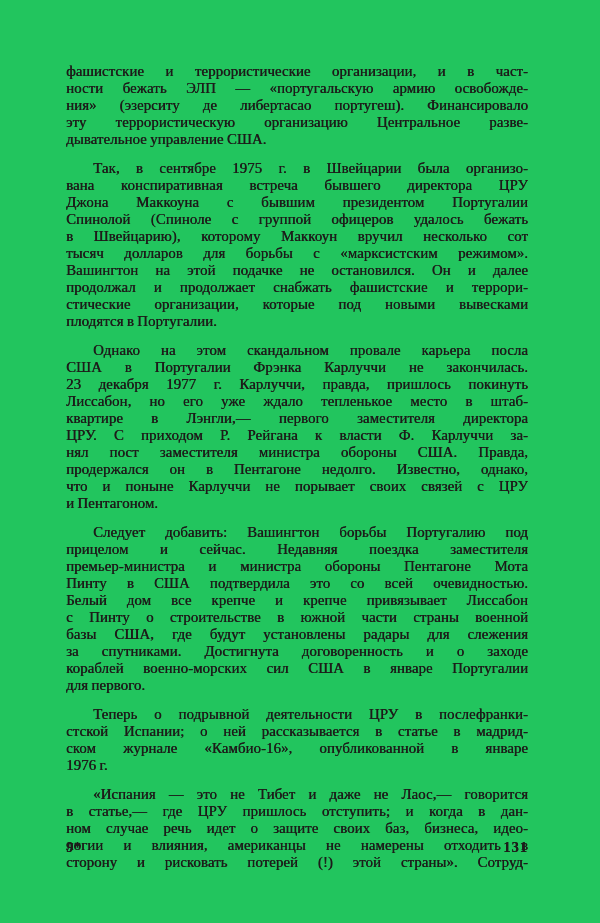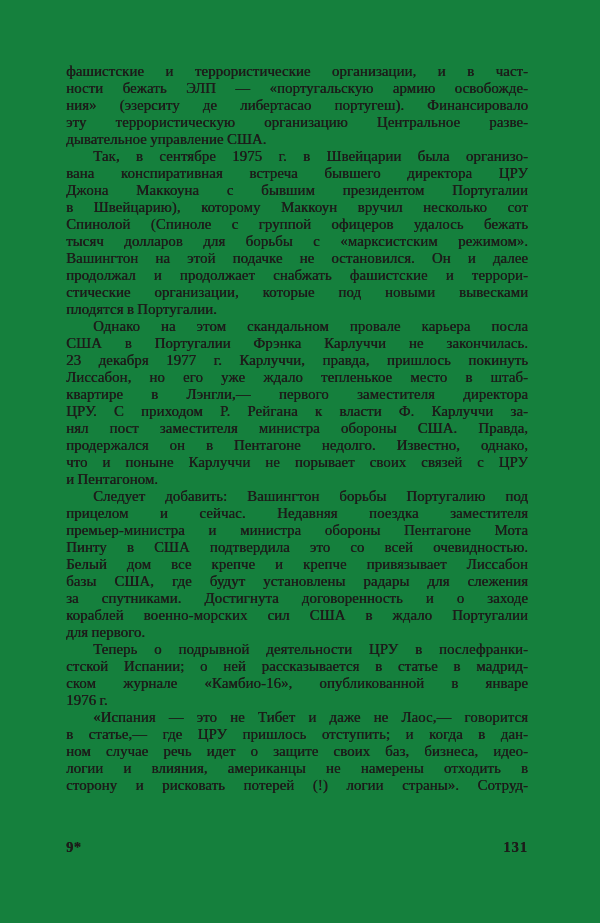--- a/index.html
+++ b/index.html
@@ -10,21 +10,21 @@
     width: 600px;
     height: 923px;
     background: #fbfbf8;
     overflow: hidden;
     font-family: "Liberation Serif", "DejaVu Serif", serif;
   }
   .page {
     position: relative;
     width: 600px;
     height: 923px;
-    background: #15803d;
+    background: #22c55e;
     color: #1d1c1a;
     font-family: Liberation Serif, serif;
   }
   .text-block {
     position: absolute;
     left: 66px;
     top: 63px;
     width: 462px;
     font-size: 14.8px;
     line-height: 17px;
@@ -36,20 +36,21 @@
     margin: 0;
   }
   .line {
     text-align: justify;
     text-align-last: justify;
     height: 17px;
     overflow: hidden;
   }
   .line.indent {
     text-indent: 27px;
+    margin-top: 12px;
   }
   .line.para-end {
     text-align-last: left;
   }
   .footer {
     position: absolute;
     left: 66px;
     top: 839px;
     width: 462px;
     display: flex;
@@ -75,22 +76,22 @@
         <div class="line">фашистские и террористические организации, и в част-</div>
         <div class="line">ности бежать ЭЛП — «португальскую армию освобожде-</div>
         <div class="line">ния» (эзерситу де либертасао португеш). Финансировало</div>
         <div class="line">эту террористическую организацию Центральное разве-</div>
         <div class="line para-end">дывательное управление США.</div>
       </div>
       <div class="paragraph">
         <div class="line indent">Так, в сентябре 1975 г. в Швейцарии была организо-</div>
         <div class="line">вана конспиративная встреча бывшего директора ЦРУ</div>
         <div class="line">Джона Маккоуна с бывшим президентом Португалии</div>
+        <div class="line">Спинолой (Спиноле с группой офицеров удалось бежать</div>
         <div class="line">в Швейцарию), которому Маккоун вручил несколько сот</div>
-        <div class="line">Спинолой (Спиноле с группой офицеров удалось бежать</div>
         <div class="line">тысяч долларов для борьбы с «марксистским режимом».</div>
         <div class="line">Вашингтон на этой подачке не остановился. Он и далее</div>
         <div class="line">продолжал и продолжает снабжать фашистские и террори-</div>
         <div class="line">стические организации, которые под новыми вывесками</div>
         <div class="line para-end">плодятся в Португалии.</div>
       </div>
       <div class="paragraph">
         <div class="line indent">Однако на этом скандальном провале карьера посла</div>
         <div class="line">США в Португалии Фрэнка Карлуччи не закончилась.</div>
         <div class="line">23 декабря 1977 г. Карлуччи, правда, пришлось покинуть</div>
@@ -101,36 +102,37 @@
         <div class="line">продержался он в Пентагоне недолго. Известно, однако,</div>
         <div class="line">что и поныне Карлуччи не порывает своих связей с ЦРУ</div>
         <div class="line para-end">и Пентагоном.</div>
       </div>
       <div class="paragraph">
         <div class="line indent">Следует добавить: Вашингтон борьбы Португалию под</div>
         <div class="line">прицелом и сейчас. Недавняя поездка заместителя</div>
         <div class="line">премьер-министра и министра обороны Пентагоне Мота</div>
         <div class="line">Пинту в США подтвердила это со всей очевидностью.</div>
         <div class="line">Белый дом все крепче и крепче привязывает Лиссабон</div>
+        <div class="line">с Пинту о строительстве в южной части страны военной</div>
         <div class="line">базы США, где будут установлены радары для слежения</div>
         <div class="line">за спутниками. Достигнута договоренность и о заходе</div>
-        <div class="line">кораблей военно-морских сил США в ждало Португалии</div>
+        <div class="line">кораблей военно-морских сил США в январе Португалии</div>
         <div class="line para-end">для первого.</div>
       </div>
       <div class="paragraph">
         <div class="line indent">Теперь о подрывной деятельности ЦРУ в послефранки-</div>
         <div class="line">стской Испании; о ней рассказывается в статье в мадрид-</div>
         <div class="line">ском журнале «Камбио-16», опубликованной в январе</div>
         <div class="line para-end">1976 г.</div>
       </div>
       <div class="paragraph">
         <div class="line indent">«Испания — это не Тибет и даже не Лаос,— говорится</div>
         <div class="line">в статье,— где ЦРУ пришлось отступить; и когда в дан-</div>
         <div class="line">ном случае речь идет о защите своих баз, бизнеса, идео-</div>
         <div class="line">логии и влияния, американцы не намерены отходить в</div>
-        <div class="line">сторону и рисковать потерей (!) логии страны». Сотруд-</div>
+        <div class="line">сторону и рисковать потерей (!) этой страны». Сотруд-</div>
       </div>
     </div>
   <div class="footer">
     <span class="sig">9*</span>
     <span class="pagenum">131</span>
   </div>
 </div>
 
 </body></html>

